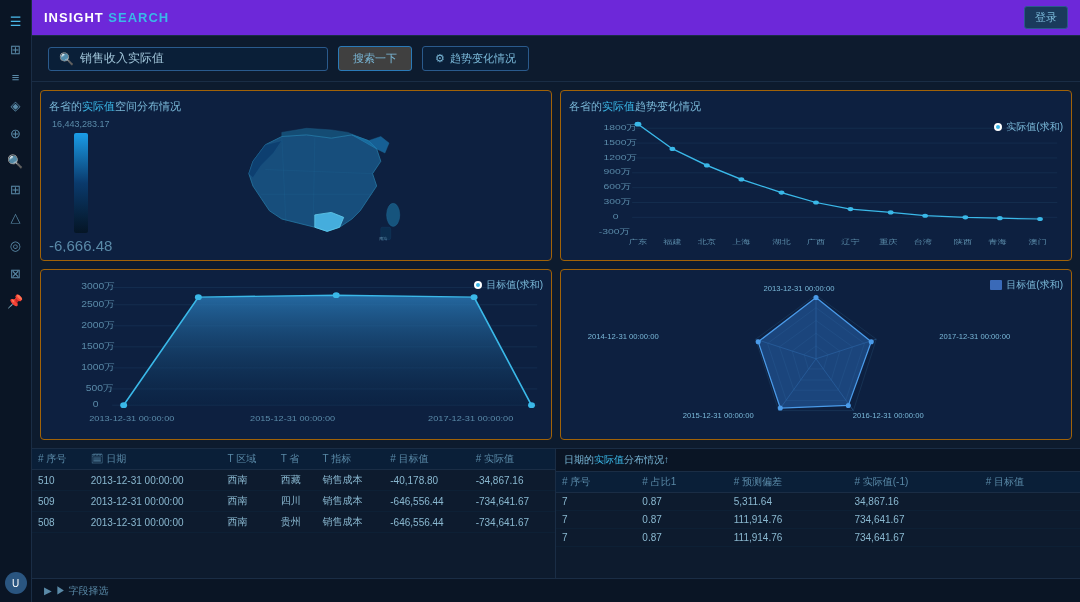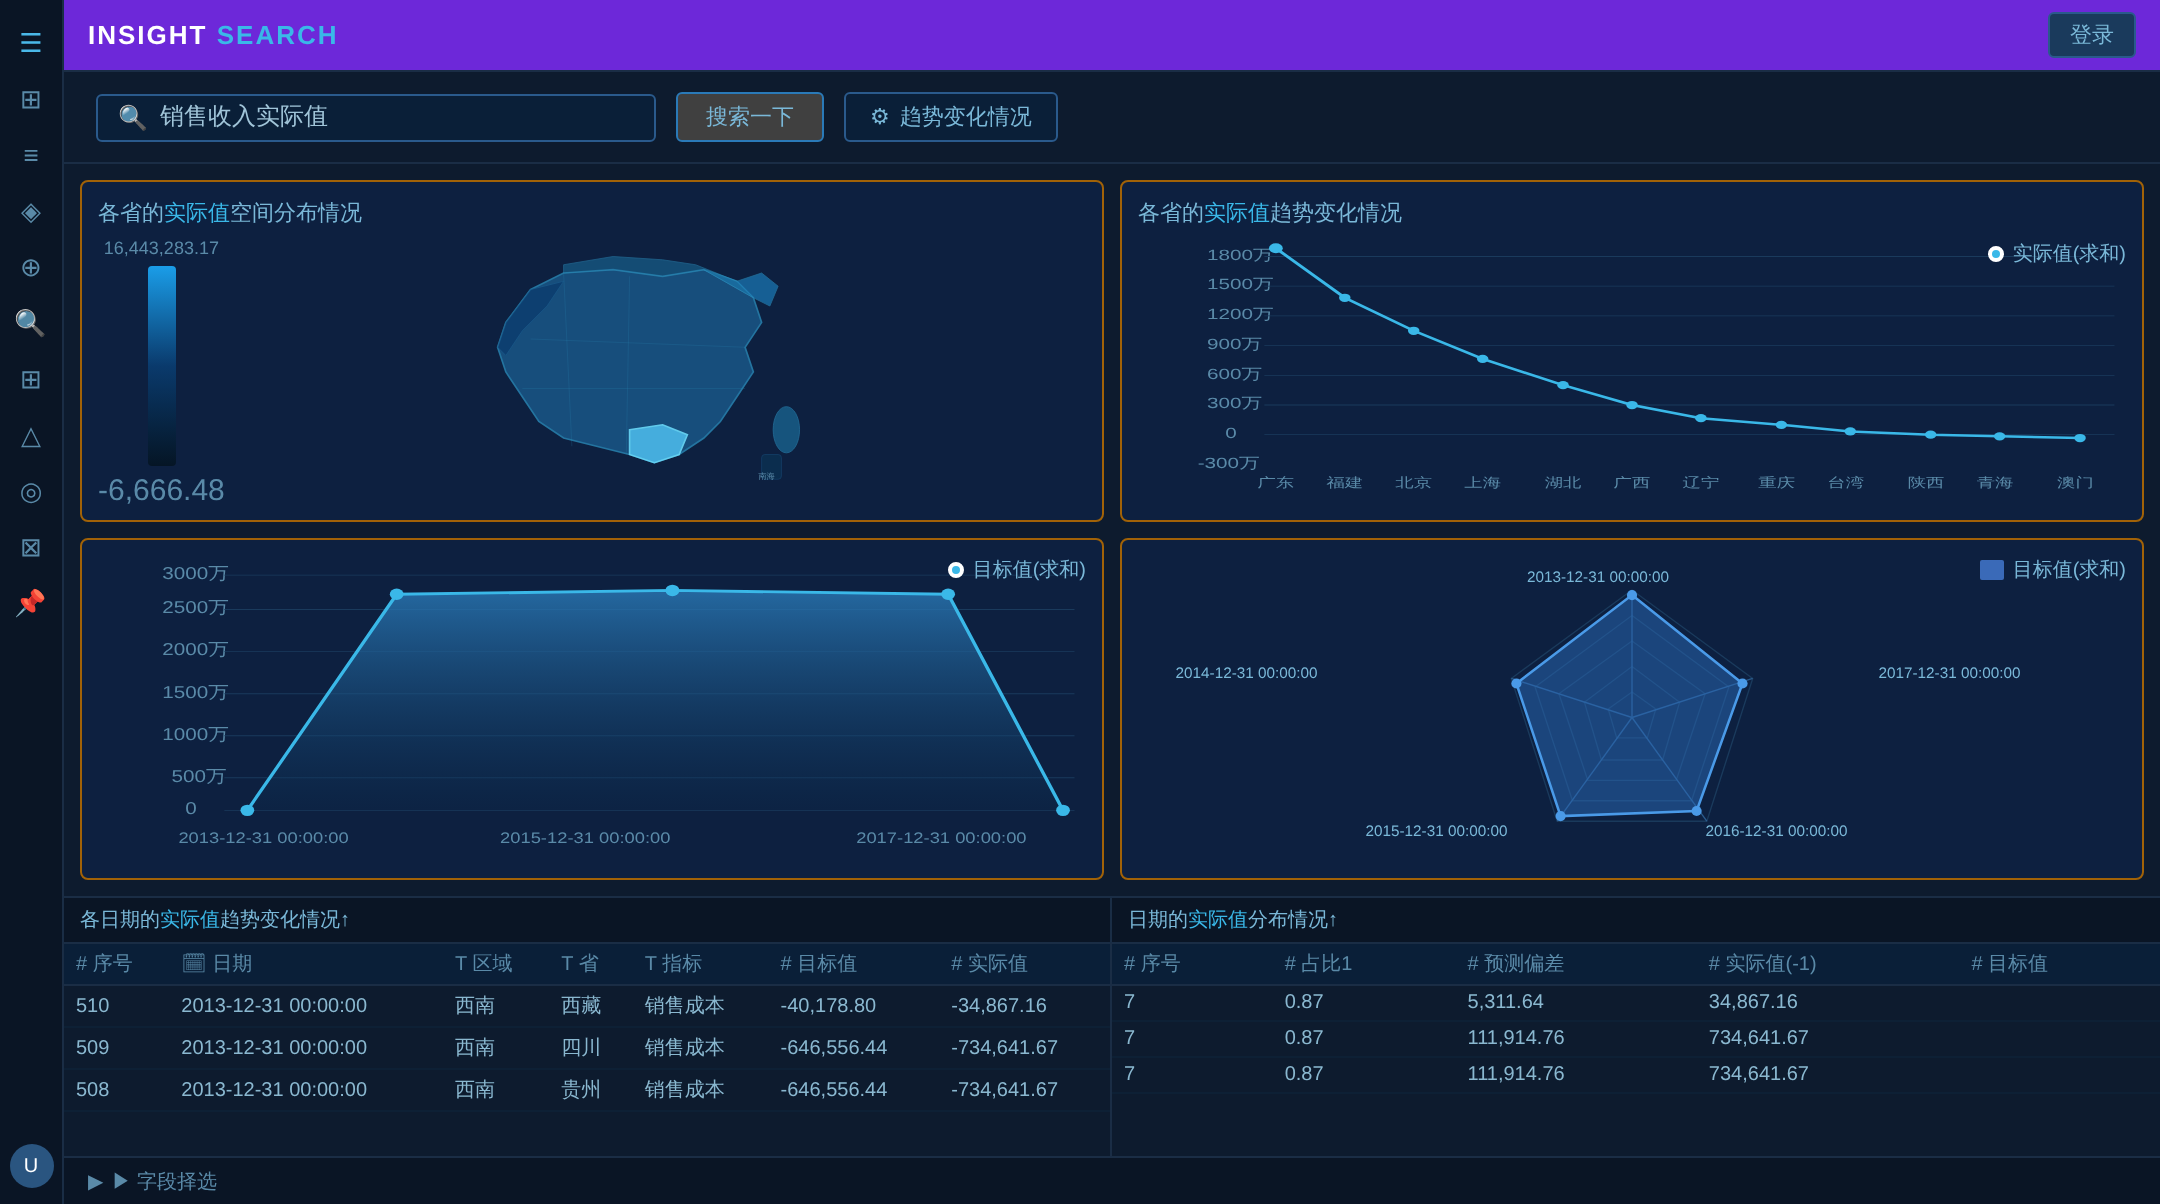--- a/index.html
+++ b/index.html
@@ -538,23 +538,20 @@
           <text x="30" y="72" font-size="9" fill="#7ab8d8" text-anchor="end">2014-12-31 00:00:00</text>
         </svg>
       </div>
     </div>
 
   </div>
 
   <div class="bottom-section">
 
     <div class="table-panel">
-      <div class="table-title">
-        <span>各日期的</span><span class="highlight">实际值</span><span>趋势变化情况↑</span>
-      </div>
       <div class="scrollable-table">
         <table class="data-table">
           <thead>
             <tr>
               <th># 序号</th>
               <th class="th-t">🗓 日期</th>
               <th class="th-t">T 区域</th>
               <th class="th-t">T 省</th>
               <th class="th-t">T 指标</th>
               <th class="th-hash"># 目标值</th>

